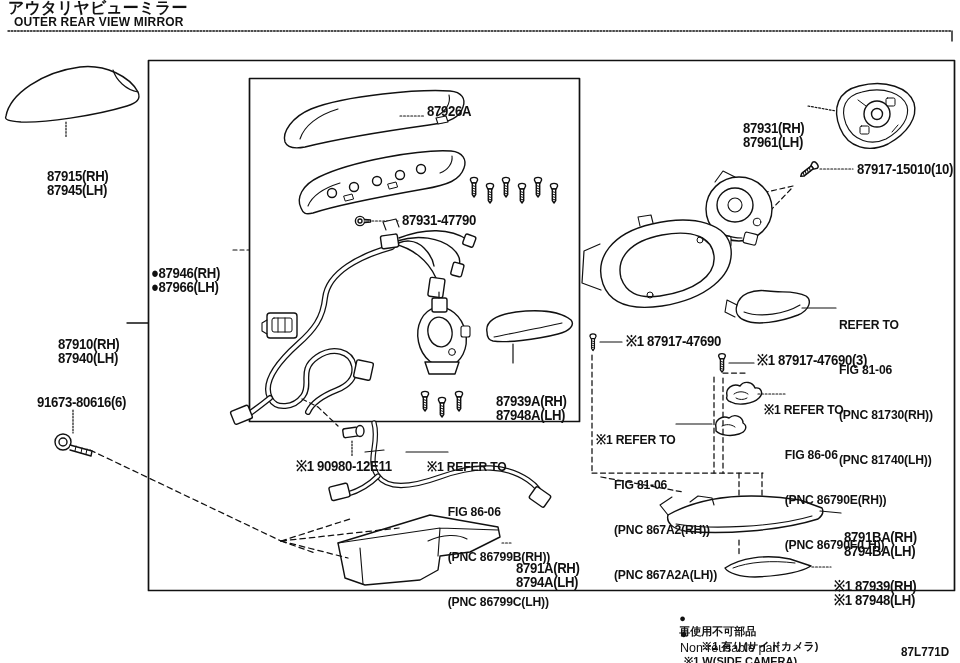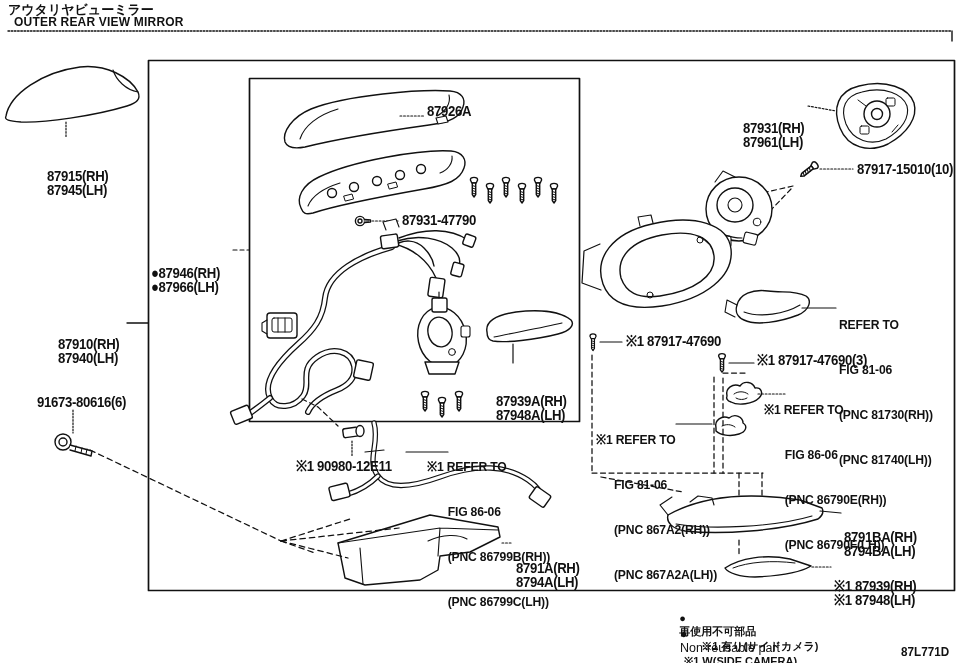--- a/index.html
+++ b/index.html
@@ -5,21 +5,21 @@
   html,body{margin:0;padding:0;background:#fff;}
   #stage{position:relative;width:960px;height:663px;background:#fff;overflow:hidden;
          font-family:"Liberation Sans",sans-serif;color:#111;}
   svg{position:absolute;left:0;top:0;}
   .lbl{position:absolute;white-space:pre;color:#111;}
   .pn{font-weight:bold;font-size:15px;line-height:14px;letter-spacing:-0.4px;
       transform:scaleX(0.88);transform-origin:0 0;}
   .ref{font-weight:bold;font-size:13.5px;line-height:15px;letter-spacing:-0.2px;
       transform:scaleX(0.9);transform-origin:0 0;}
   .ref .ind{padding-left:23px;}
-  .hdr-jp{font-size:13px;font-weight:bold;line-height:13px;}
+  .hdr-jp{font-size:16px;font-weight:bold;line-height:13px;font-family:Liberation Mono, monospace;}
   .hdr-en{font-size:12px;font-weight:bold;line-height:13px;letter-spacing:0.2px;margin-left:6px;}
   .leg{font-size:11px;font-weight:bold;}
   .leg-en{font-size:12.5px;font-weight:normal;}
   .doc{font-size:13px;font-weight:bold;transform:scaleX(0.9);transform-origin:0 0;}
 </style>
 </head>
 <body>
 
 <div id="stage">
 

